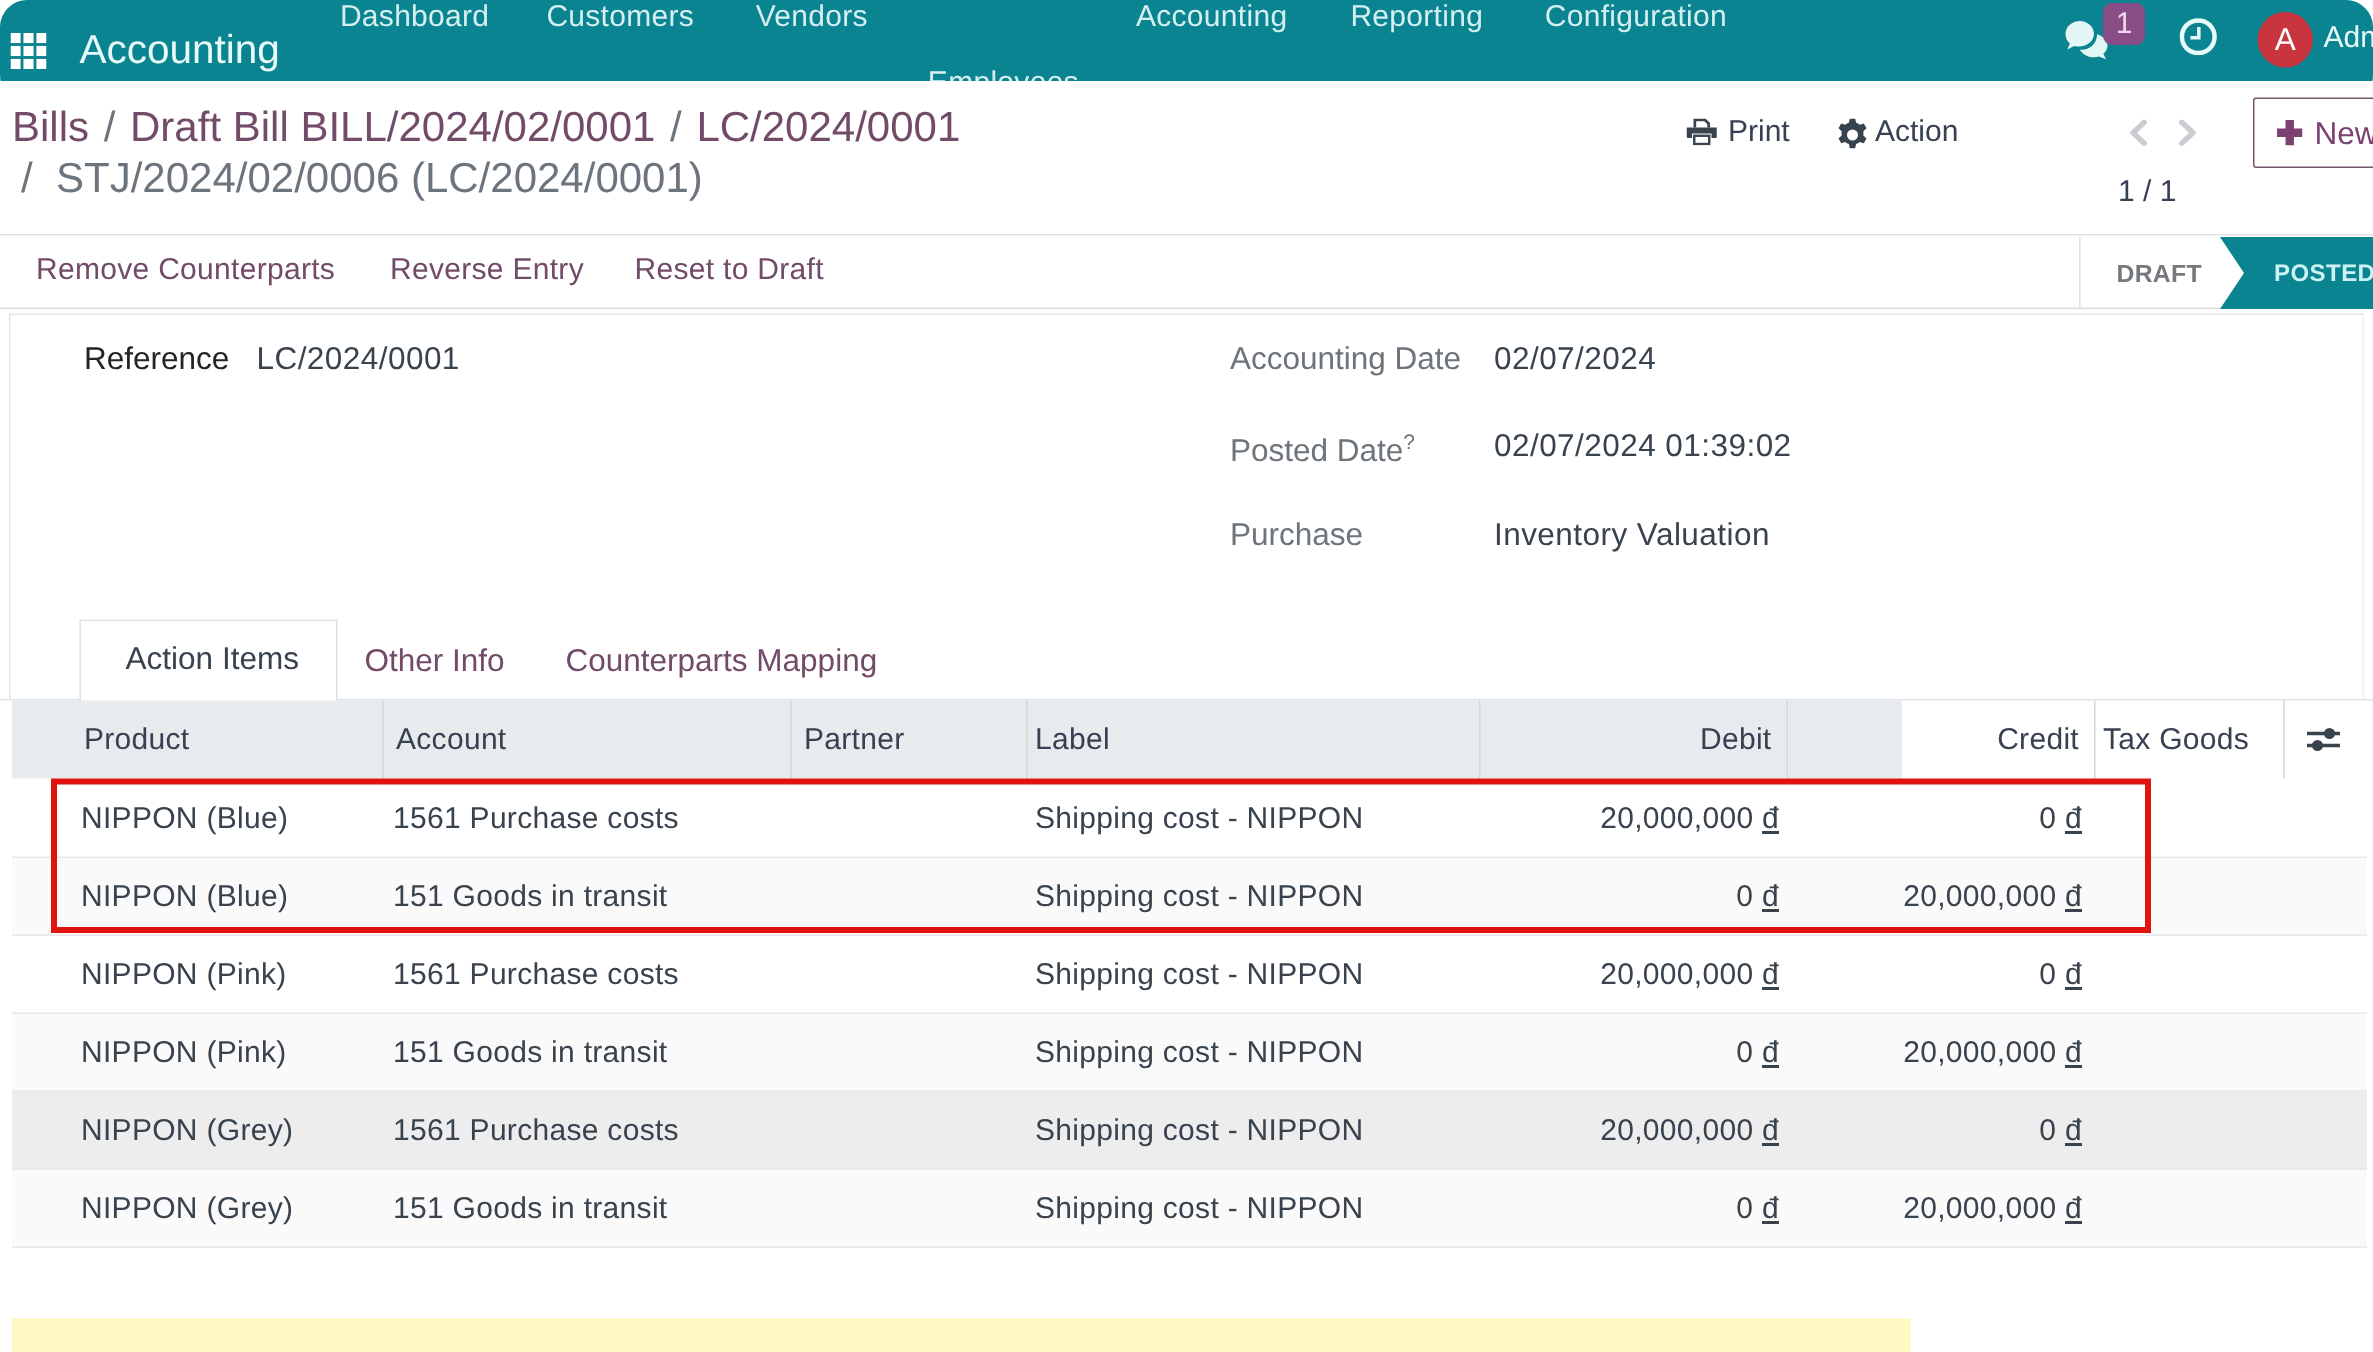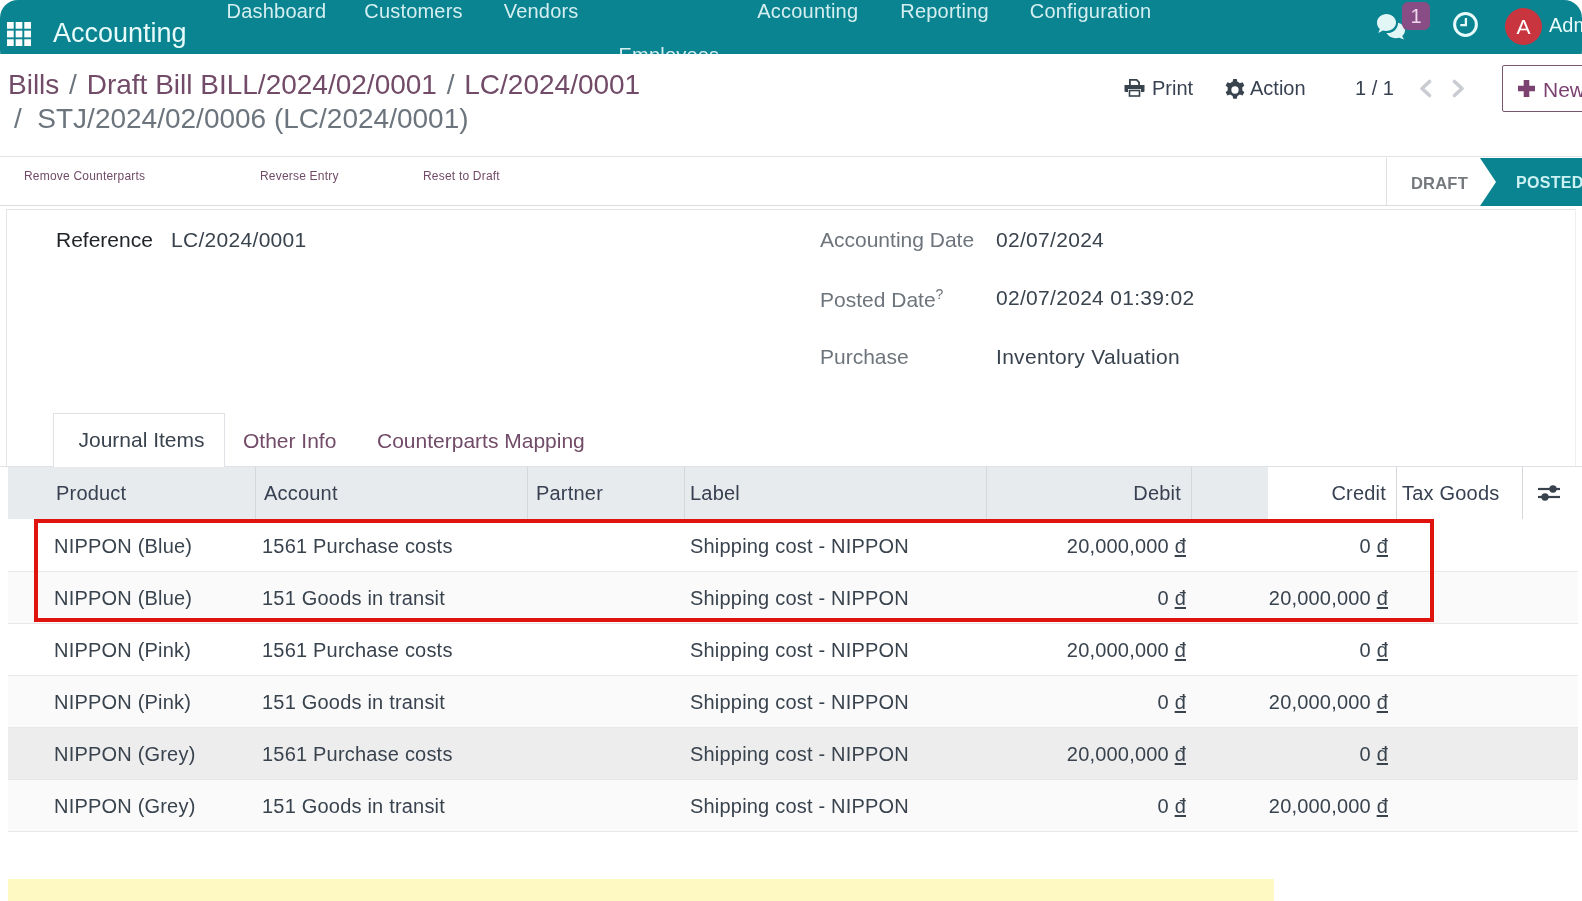--- a/index.html
+++ b/index.html
@@ -24,21 +24,21 @@
     border-bottom:1px solid #e3e3e3; background:#fff; }
   .crumb1 { position:absolute; left:8px; top:69px; font-size:28px; color:#6c757d; }
   .crumb1 a { color:#714b67; text-decoration:none; }
   .crumb2 { position:absolute; left:14px; top:103px; font-size:28px; color:#6c757d; }
   .ctrl { position:absolute; top:77px; font-size:20px; color:#374151; }
   .newbtn { position:absolute; left:1502px; top:65px; width:95px; height:47px;
     border:1px solid #77566c; border-radius:2px; }
   
   .btnbar { position:absolute; left:0; top:158px; width:1582px; height:48px;
     border-bottom:1px solid #dcdcdc; background:#fff; }
-  .btnbar .b { position:absolute; top:11px; color:#714b67; font-size:12px; letter-spacing:0.2px; }
+  .btnbar .b { position:absolute; top:11px; color:#714b67; font-size:20px; letter-spacing:0.2px; }
   .statsep { position:absolute; left:1386px; top:0; width:1px; height:48px; background:#e0e0e0; }
   .draft { position:absolute; left:1411px; top:16px; color:#75797d; font-size:16.5px; font-weight:bold; letter-spacing:0.2px;text-align:center; }
   .posted { position:absolute; left:1480px; top:0; width:102px; height:48px; }
   
   .flabel { position:absolute; font-size:21px; color:#212529; }
   .flabel.gray { color:#6d747b; }
   .fval { position:absolute; font-size:21px; color:#39434e; letter-spacing:0.3px; }
   .sup { font-size:14px; vertical-align:super; }
   
   .tabline { position:absolute; left:0; top:466px; width:1582px; height:1px; background:#dee2e6; }
@@ -113,21 +113,21 @@
     <path d="M5 0 h8 l3 3 v3 h-1.8 v-2.2 l-2 -2 h-5.4 v4.2 h-1.8 z"></path>
     <path d="M0.5 6 h20 v6 a1 1 0 0 1 -1 1 h-2.5 v-3 h-13 v3 h-2.5 a1 1 0 0 1 -1 -1 z"></path>
     <rect x="5.5" y="11.5" width="10" height="5.5" fill="#fff" stroke="#39434e" stroke-width="1.6"></rect>
   </g>
 </svg>
 <div class="ctrl" style="left:1152px;">Print</div>
 <svg class="ctrl" style="left:1224px;top:79px;" width="22" height="22" viewBox="0 0 21 21">
   <path fill="#39434e" d="M8.8 0 h3.4 l0.6 2.7 a8 8 0 0 1 2.3 1.3 l2.6 -0.8 l1.7 3 l-2 1.9 a8 8 0 0 1 0 2.7 l2 1.9 l-1.7 3 l-2.6 -0.8 a8 8 0 0 1 -2.3 1.3 l-0.6 2.7 h-3.4 l-0.6 -2.7 a8 8 0 0 1 -2.3 -1.3 l-2.6 0.8 l-1.7 -3 l2 -1.9 a8 8 0 0 1 0 -2.7 l-2 -1.9 l1.7 -3 l2.6 0.8 a8 8 0 0 1 2.3 -1.3 z M10.5 7 a3.5 3.5 0 1 0 0 7 a3.5 3.5 0 0 0 0 -7 z"></path>
 </svg>
 <div class="ctrl" style="left:1250px;">Action</div>
-<div class="ctrl" style="left:1355px;">1 / 1</div>
+<div class="ctrl" style="left:1412px;margin-top:40px;">1 / 1</div>
 <svg class="ctrl" style="left:1418px;top:79px;" width="14" height="19" viewBox="0 0 14 19">
     <path d="M11.5 2.5 L4 9.5 L11.5 16.5" fill="none" stroke="#c9cdd1" stroke-width="3.6" stroke-linecap="round" stroke-linejoin="round"></path>
   </svg>
 <svg class="ctrl" style="left:1452px;top:79px;" width="14" height="19" viewBox="0 0 14 19">
     <path d="M2.5 2.5 L10 9.5 L2.5 16.5" fill="none" stroke="#c9cdd1" stroke-width="3.6" stroke-linecap="round" stroke-linejoin="round"></path>
   </svg>
 <div class="newbtn"></div>
 <svg style="position:absolute; left:1518px; top:80px;" width="17" height="17" viewBox="0 0 17 17">
     <path fill="#7a4171" d="M5.7 0 h5.6 v5.7 h5.7 v5.6 h-5.7 v5.7 h-5.6 v-5.7 h-5.7 v-5.6 h5.7 z"></path>
   </svg>
@@ -150,21 +150,21 @@
 <div class="flabel" style="left:56px; top:228px;">Reference</div>
 <div class="fval" style="left:171px; top:228px;">LC/2024/0001</div>
 <div class="flabel gray" style="left:820px; top:228px;">Accounting Date</div>
 <div class="fval" style="left:996px; top:228px;">02/07/2024</div>
 <div class="flabel gray" style="left:820px; top:286px;">Posted Date<span class="sup">?</span></div>
 <div class="fval" style="left:996px; top:286px;">02/07/2024 01:39:02</div>
 <div class="flabel gray" style="left:820px; top:345px;">Purchase</div>
 <div class="fval" style="left:996px; top:345px;">Inventory Valuation</div>
 
 <div class="tabline"></div>
-<div class="tabactive">Journal Items</div>
+<div class="tabactive">Action Items</div>
 <div class="tabi" style="left:243px;">Other Info</div>
 <div class="tabi" style="left:377px;">Counterparts Mapping</div>
 
 <div class="thead">
   <div class="c" style="left:48px;">Product</div>
   <div class="c" style="left:256px;">Account</div>
   <div class="c" style="left:528px;">Partner</div>
   <div class="c" style="left:682px;">Label</div>
   <div class="c num" style="left:978px; width:195px;">Debit</div>
   <div class="c num" style="left:1183px; width:195px;">Credit</div>

